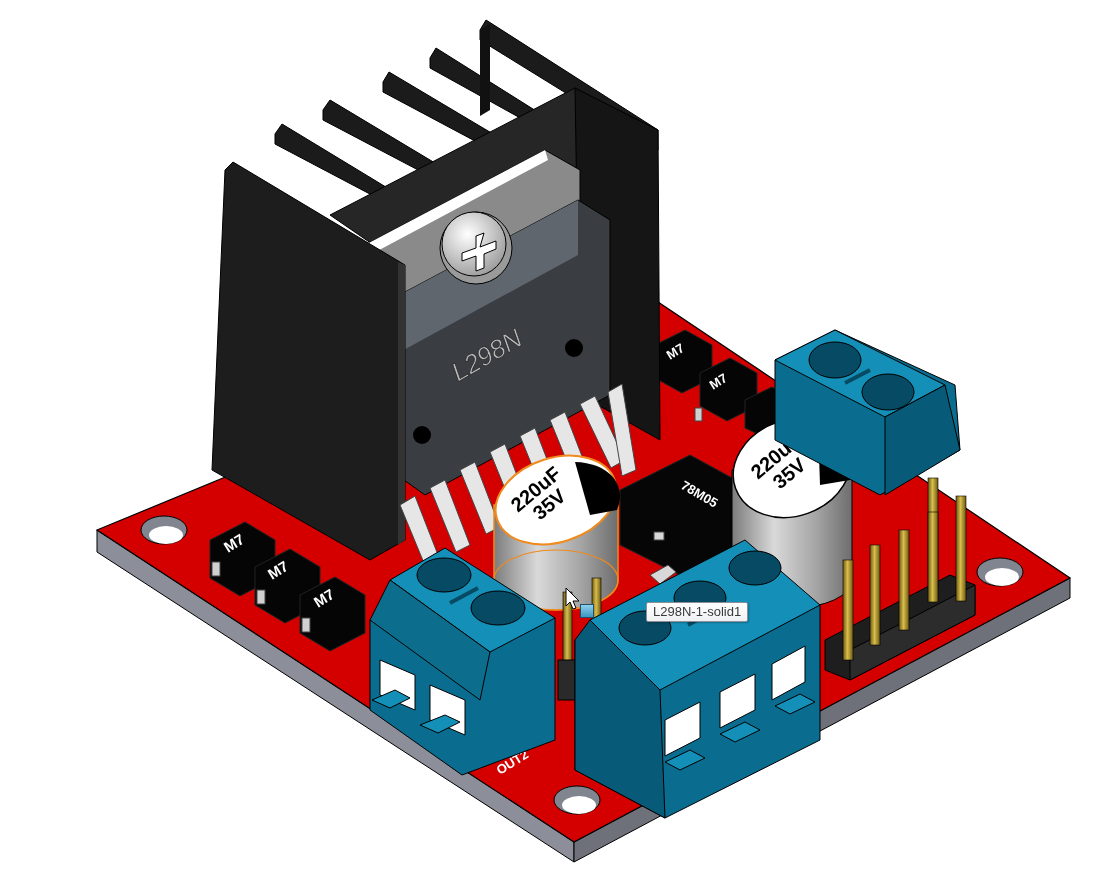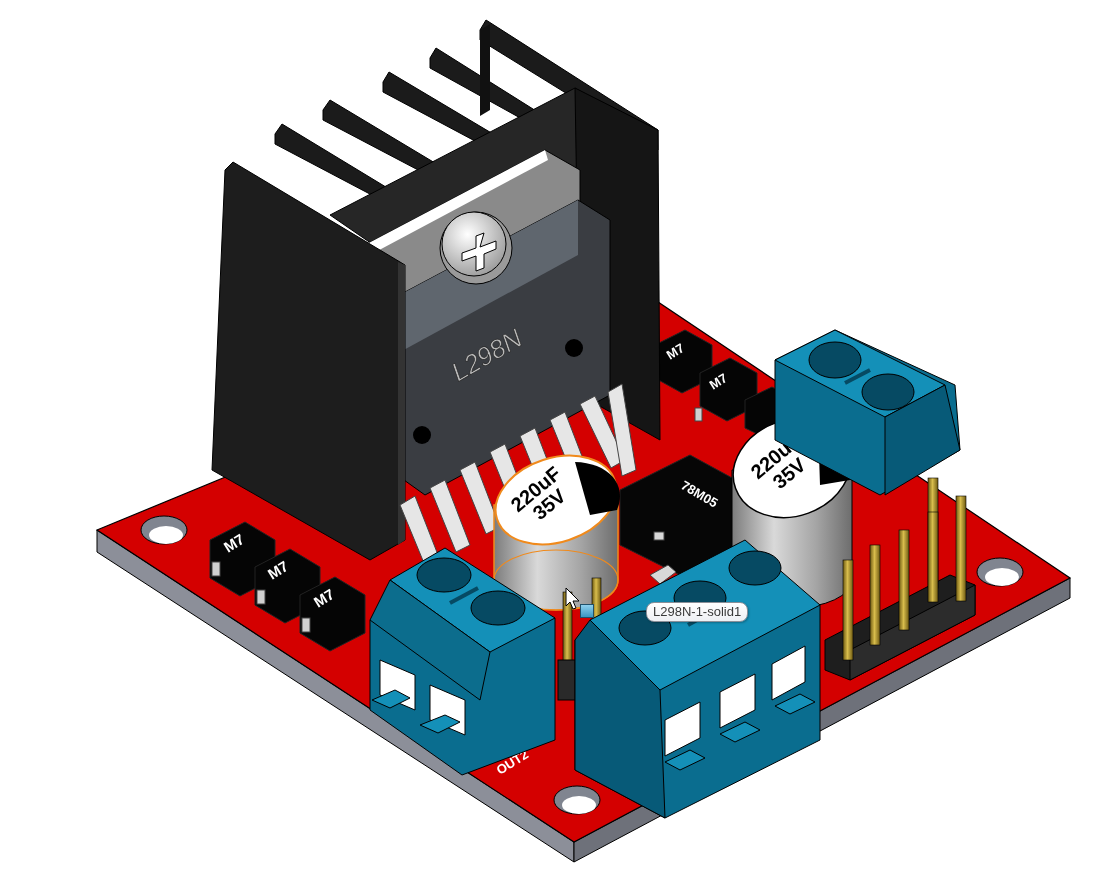--- a/index.html
+++ b/index.html
@@ -4,21 +4,21 @@
 <style>
   html, body { margin: 0; padding: 0; background: #ffffff; }
   body { width: 1110px; height: 886px; overflow: hidden; position: relative; font-family: "Liberation Sans", sans-serif; }
   #viewport { position: absolute; left: 0; top: 0; width: 1110px; height: 886px; }
   svg text { font-family: "Liberation Sans", sans-serif; }
   .silk { fill: #ffffff; font-weight: bold; }
   .tooltip {
     position: absolute; left: 646px; top: 602px;
     padding: 1px 6px 2px 6px;
     background: linear-gradient(#ffffff, #eef0f4);
-    border: 1px solid #8a8f98; border-radius: 8px;
+    border: 1px solid #8a8f98; border-radius: 2px;
     font-size: 13px; color: #3a3a3a; white-space: nowrap;
     box-shadow: 1px 1px 2px rgba(0,0,0,0.25);
   }
   .sel-handle {
     position: absolute; left: 580px; top: 604px; width: 12px; height: 12px;
     background: linear-gradient(#8fd0ee, #3b97c4); border: 1px solid #21506a;
   }
 </style>
 </head>
 <body>

